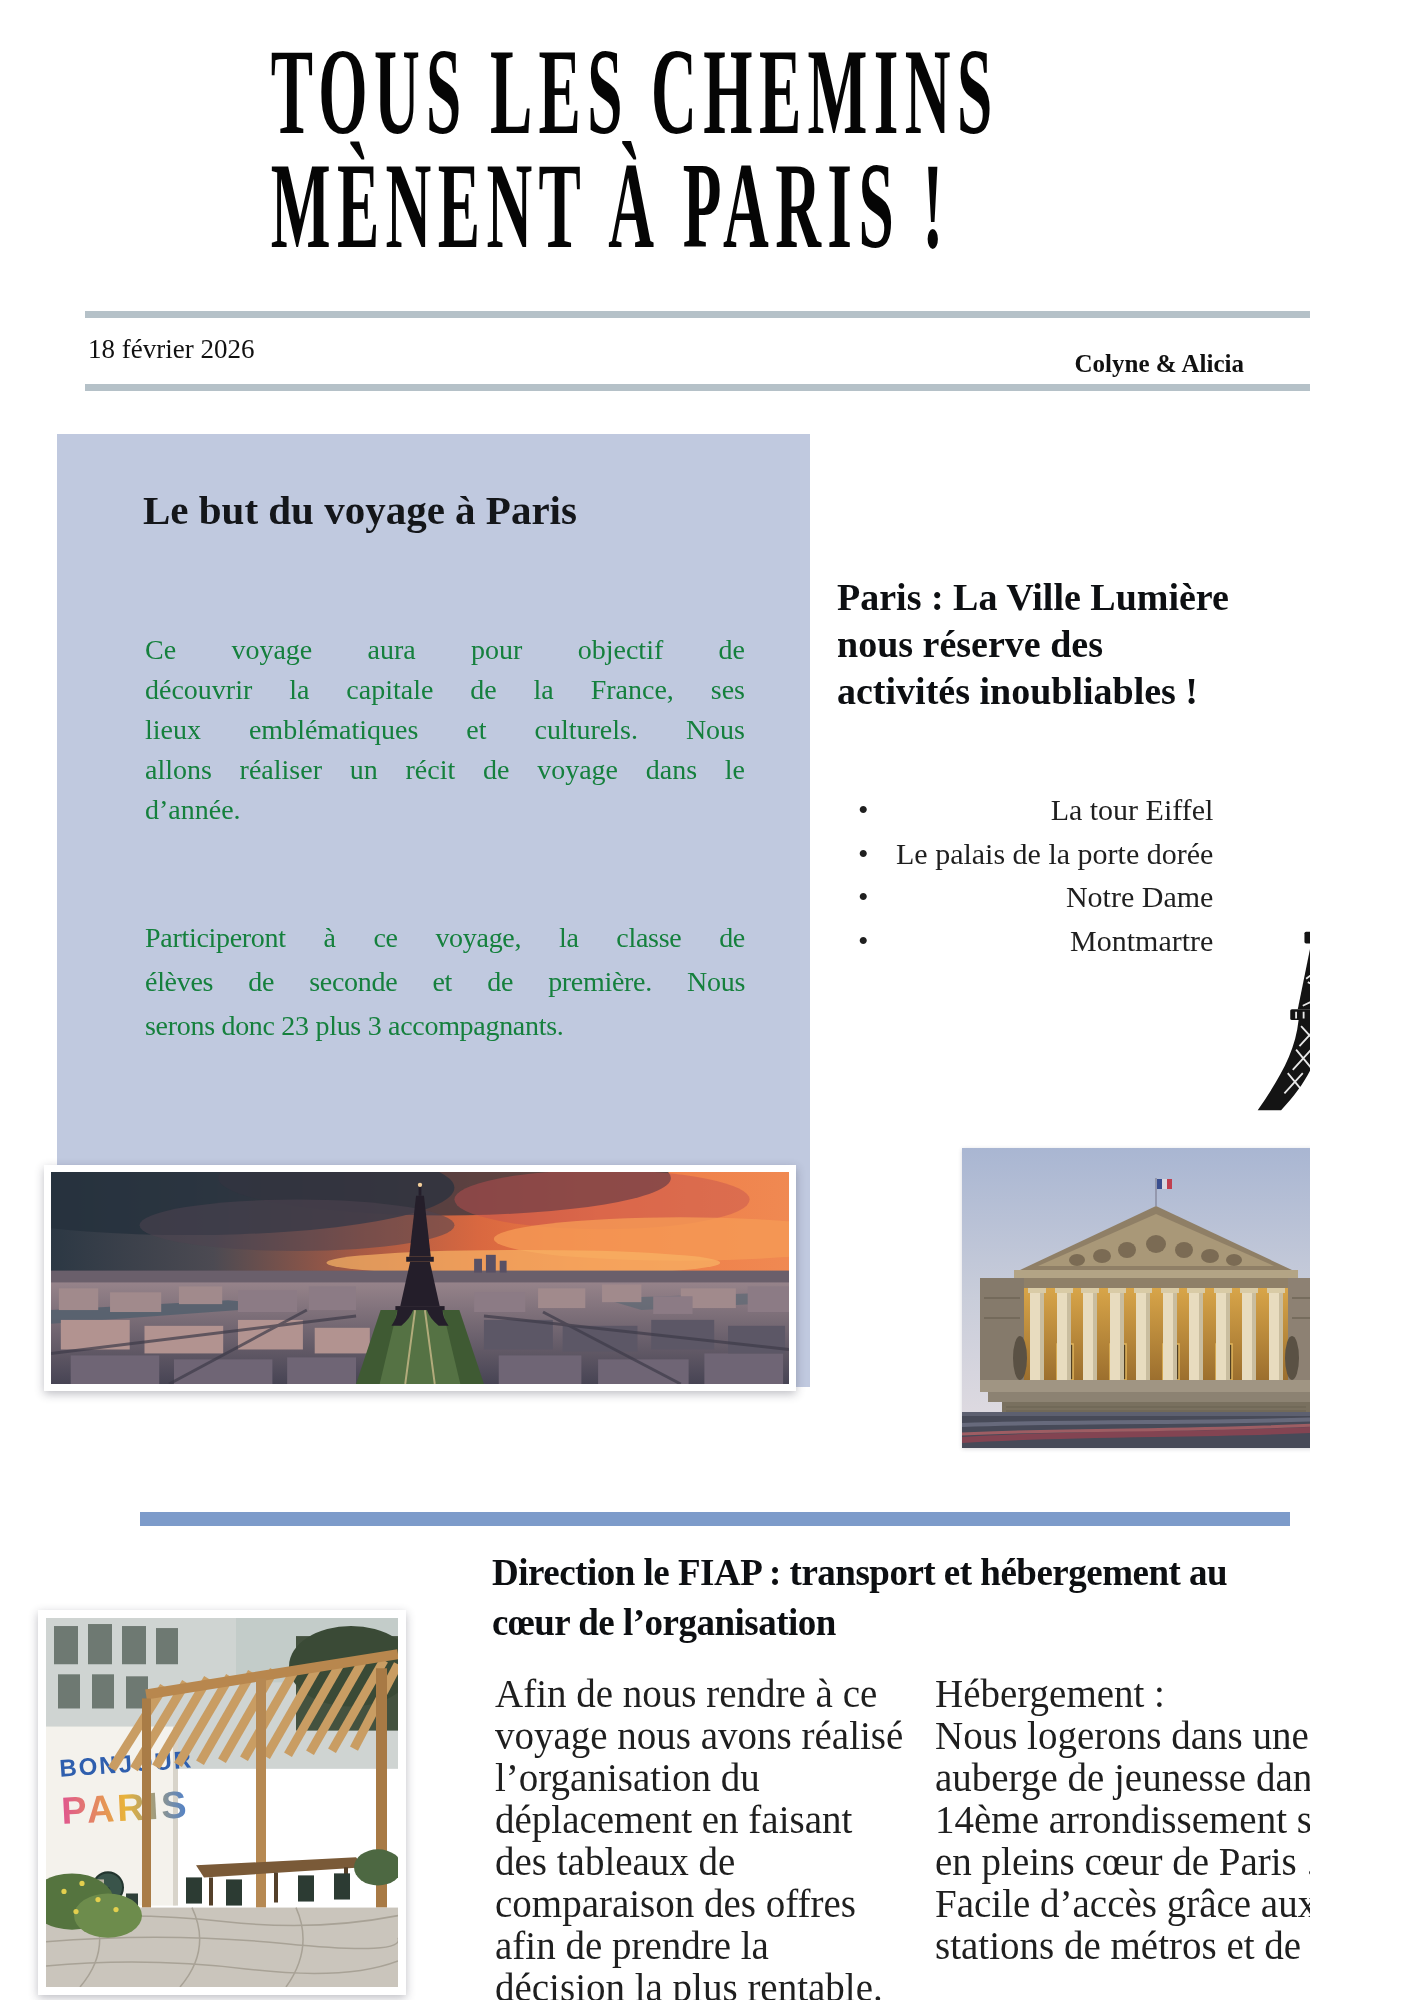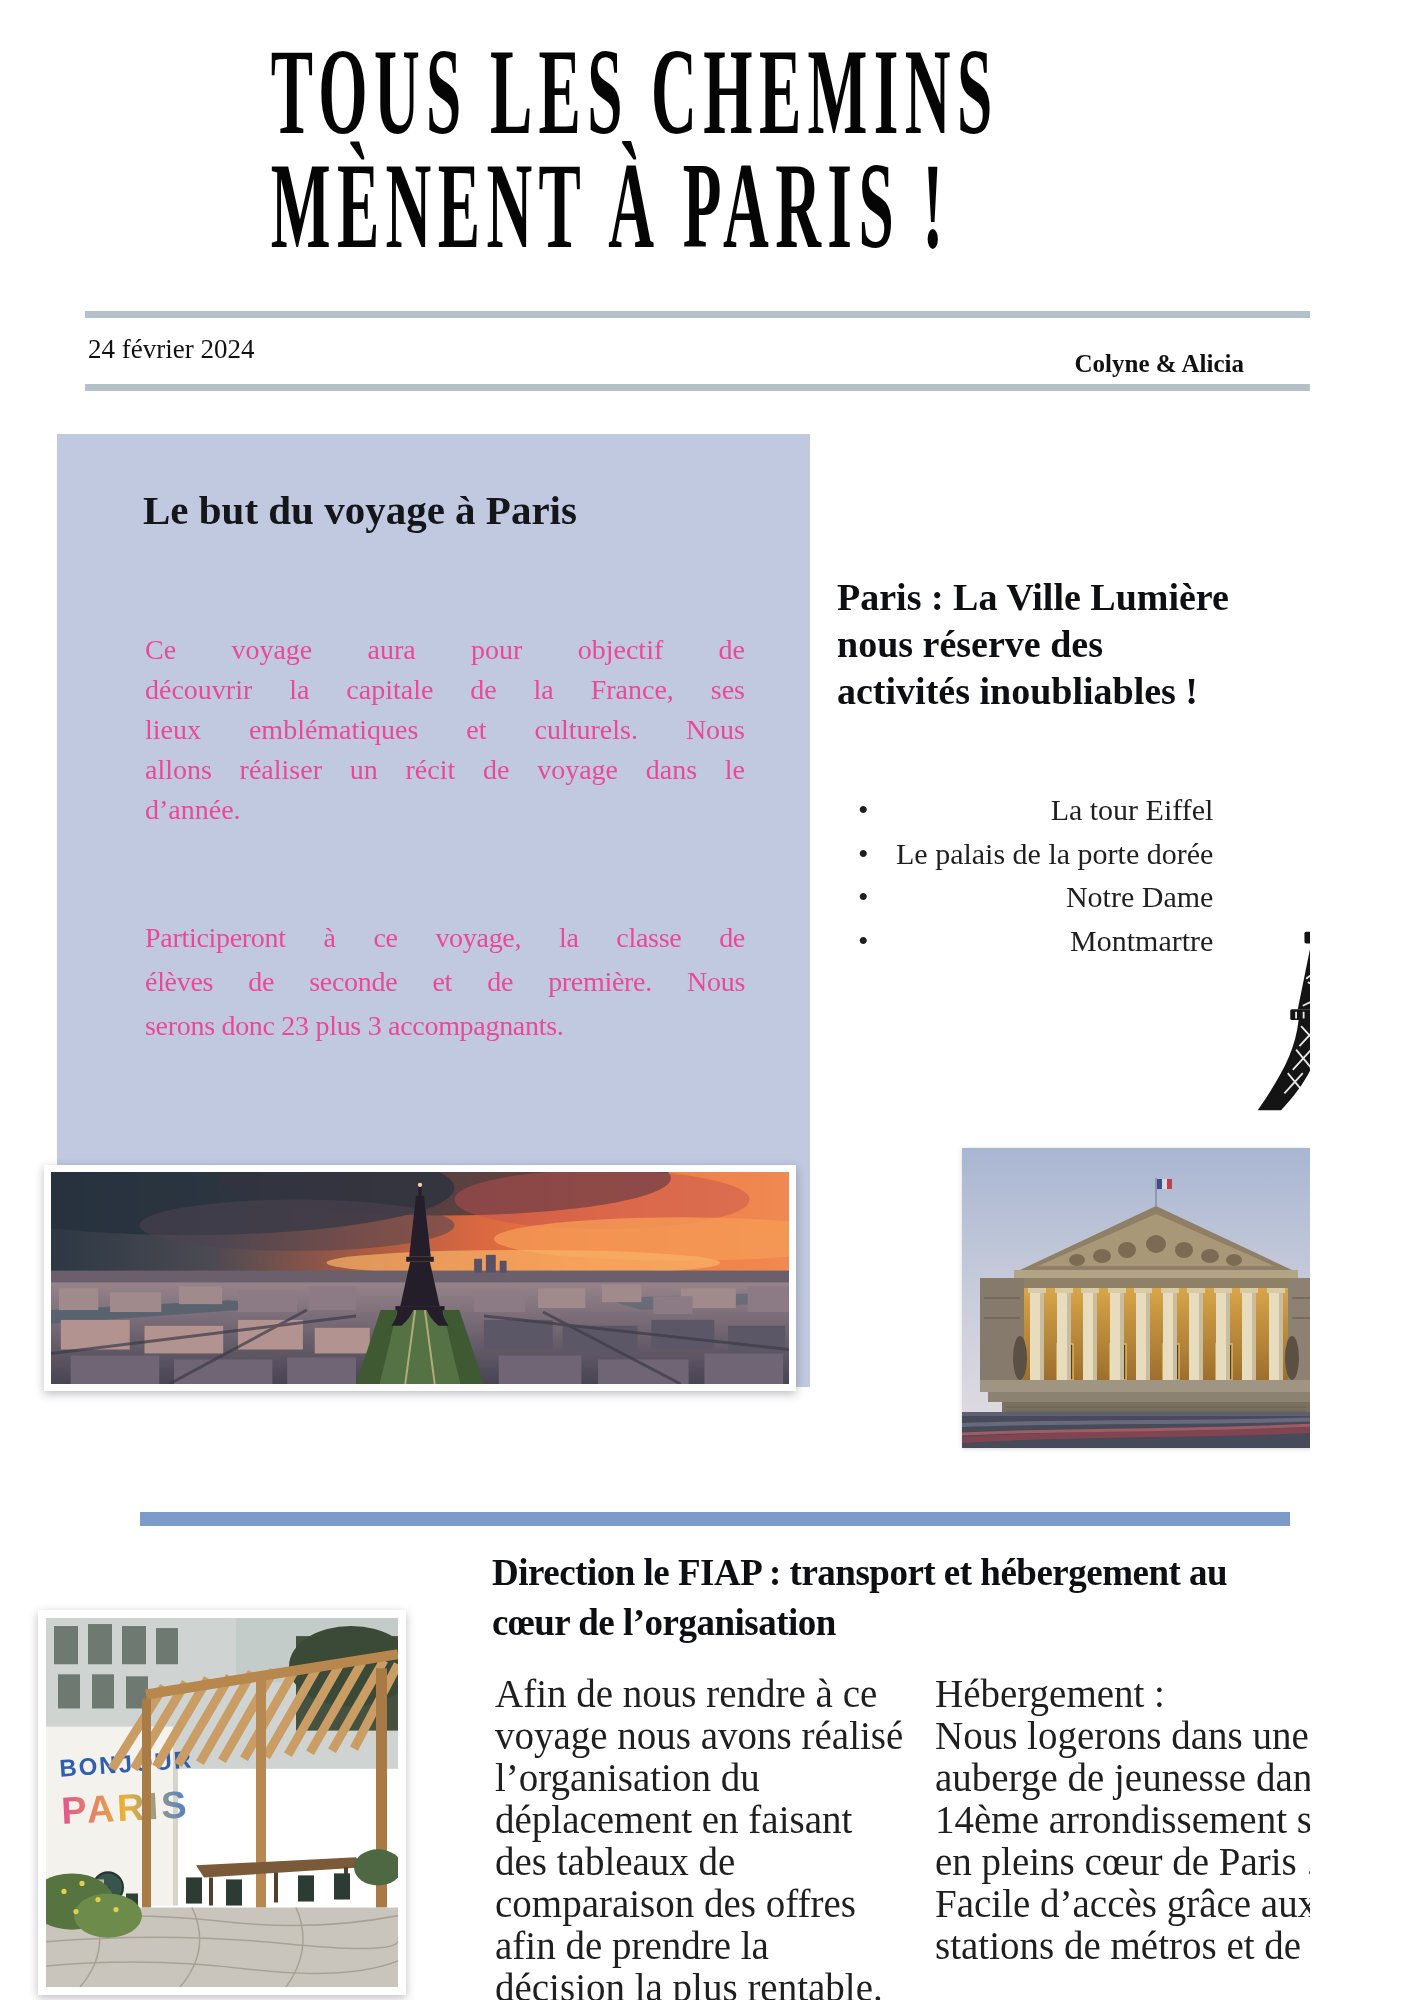--- a/index.html
+++ b/index.html
@@ -12,21 +12,21 @@
     position:absolute;left:0;width:1128px;text-align:center;white-space:nowrap;
     font-weight:bold;font-size:122px;line-height:112px;letter-spacing:.10em;color:#050505;
     transform:scaleX(.52);transform-origin:564px 50%;
   }
   .rule{position:absolute;left:85px;width:1262px;height:7px;background:#b5c1c8;}
   .date-label{position:absolute;left:88px;top:334px;font-size:27px;color:#111;}
   .authors-label{position:absolute;right:66px;top:350px;font-size:25px;color:#111;font-weight:bold;}
   
   .purpose-box{position:absolute;left:57px;top:434px;width:753px;height:953px;background:#c0c9df;}
   .purpose-heading{position:absolute;left:143px;top:486px;font-size:41px;font-weight:bold;color:#14161a;}
-  .purpose-para{position:absolute;left:145px;width:600px;font-size:28px;color:#ec4899;}
+  .purpose-para{position:absolute;left:145px;width:600px;font-size:28px;color:#15803d;}
   #para1{top:630px;line-height:40px;}
   #para2{top:916px;line-height:44px;letter-spacing:-0.3px;}
   .jline{display:block;text-align:justify;text-align-last:justify;}
   .jline.last{text-align-last:left;}
   
   .activities-heading{position:absolute;left:837px;top:574px;font-size:38px;line-height:47px;font-weight:bold;color:#0d0f12;white-space:nowrap;}
   .activities-list{position:absolute;left:858px;top:788px;margin:0;padding:0;list-style:none;}
   .activities-list li{position:relative;padding-left:38px;font-size:30px;line-height:43.5px;color:#1f1f1f;white-space:nowrap;text-align:right;}
   .activities-list li::before{content:"•";position:absolute;left:0;top:0;font-size:30px;color:#1f1f1f;}
   
@@ -44,21 +44,21 @@
   #lodging-col{left:935px;}
 </style>
 </head>
 <body>
 
 <div id="page">
 
   <div class="title-line" style="top:36px;">TOUS LES CHEMINS</div>
   <div class="title-line" style="top:150px;">MÈNENT À PARIS !</div>
   <div class="rule" style="top:311px;"></div>
-  <div class="date-label">24 février 2024</div>
+  <div class="date-label">18 février 2026</div>
   <div class="authors-label">Colyne &amp; Alicia</div>
   <div class="rule" style="top:384px;"></div>
 
   <div class="purpose-box"></div>
   <div class="purpose-heading">Le but du voyage à Paris</div>
   <div class="purpose-para" id="para1">
       <span class="jline">Ce voyage aura pour objectif de</span>
       <span class="jline">découvrir la capitale de la France, ses</span>
       <span class="jline">lieux emblématiques et culturels. Nous</span>
       <span class="jline">allons réaliser un récit de voyage dans le</span>

